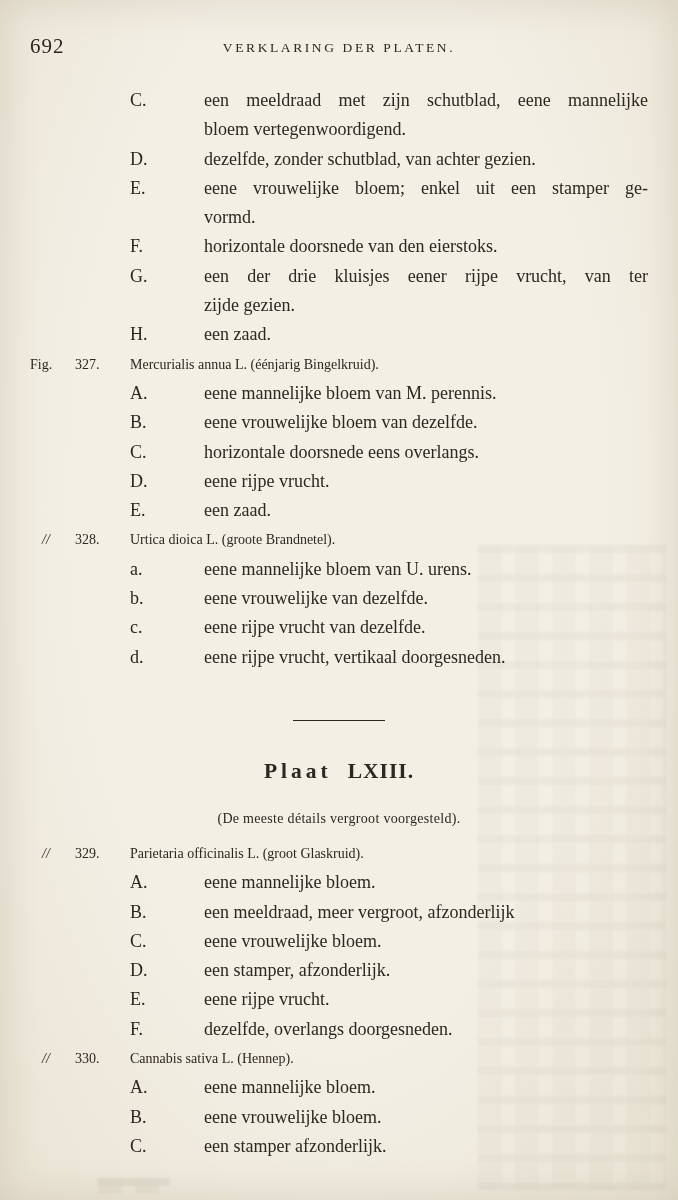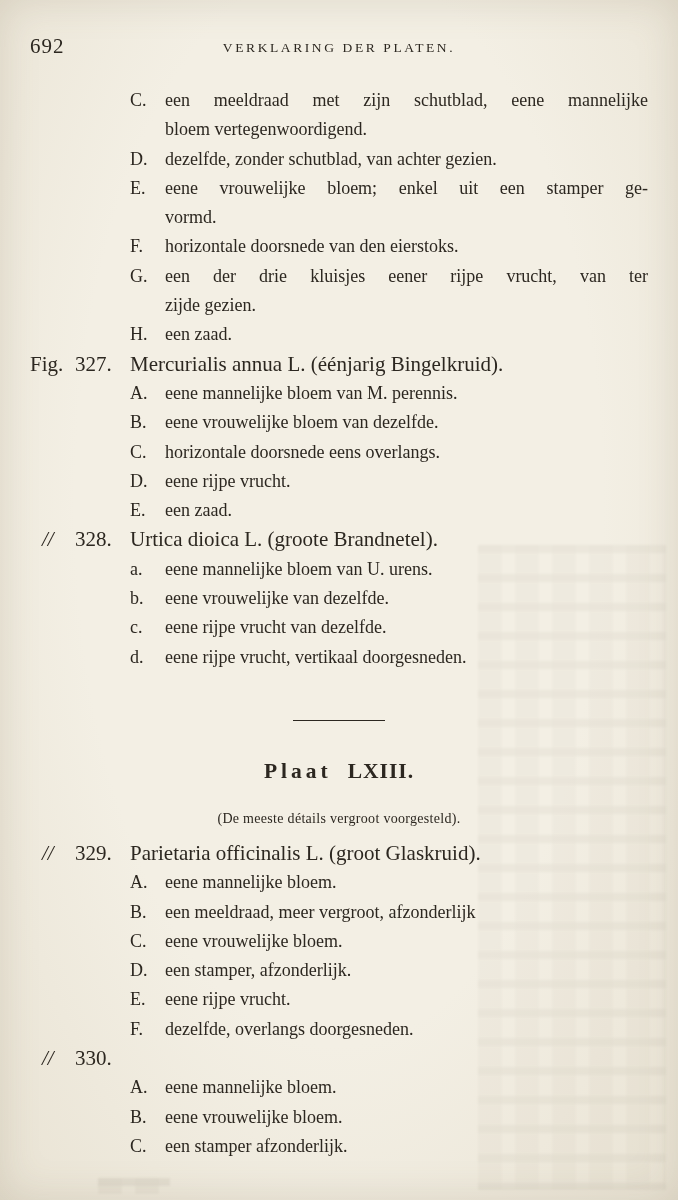--- a/index.html
+++ b/index.html
@@ -28,29 +28,29 @@
 
   .page { position: relative; padding: 34px 30px 4px 30px; height: 100%; }
 
   .header { position: relative; height: 26px; }
   .page-num { position: absolute; left: 0; top: 0; font-size: 21px; letter-spacing: 1px; }
   .running-title { text-align: center; font-size: 13.5px; letter-spacing: 2.6px; padding-top: 6px; }
 
   .content { margin-top: 26px; }
   .entry.after-gap { margin-top: 12px; }
 
-  .fig-head { display: flex; line-height: 29.3px; font-size: 21px; }
+  .fig-head { display: flex; line-height: 29.3px; font-size: 14px; }
   .fig-label { width: 100px; flex: none; display: flex; }
   .fig-prefix { width: 45px; flex: none; }
   .fig-prefix.ditto { padding-left: 12px; font-style: italic; }
   .fig-title { flex: 1; }
 
   .item { display: flex; margin-left: 100px; line-height: 29.3px; font-size: 18px; }
   .item-label { width: 35px; flex: none; }
-  .item-text { flex: 1; }
+  .item-text { flex: 1; margin-left: 39px; }
   .line { display: block; }
   .line.just { text-align: justify; text-align-last: justify; }
   .it { }
 
   .rule { width: 92px; border-top: 1.6px solid #2c2720; margin: 48px auto 0; }
 
   .plate-heading { text-align: center; margin-top: 38px; font-size: 21.5px; font-weight: 700; }
   .ph-w1 { letter-spacing: 4px; margin-right: 16px; }
   .ph-w2 { letter-spacing: 1px; }
 
@@ -229,20 +229,21 @@
             <span class="line"><span class="rn">dezelfde, overlangs doorgesneden.</span></span>
           </span>
         </div>
       </div>
       <div class="entry">
         <div class="fig-head">
           <span class="fig-label">
             <span class="fig-prefix ditto">//</span>
             <span class="fig-number">330.</span>
           </span>
+          <span class="fig-title"><span class="it">Cannabis sativa</span><span class="rn"> L. (Hennep).</span></span>
         </div>
         <div class="item">
           <span class="item-label">A.</span>
           <span class="item-text">
             <span class="line"><span class="rn">eene mannelijke bloem.</span></span>
           </span>
         </div>
         <div class="item">
           <span class="item-label">B.</span>
           <span class="item-text">

